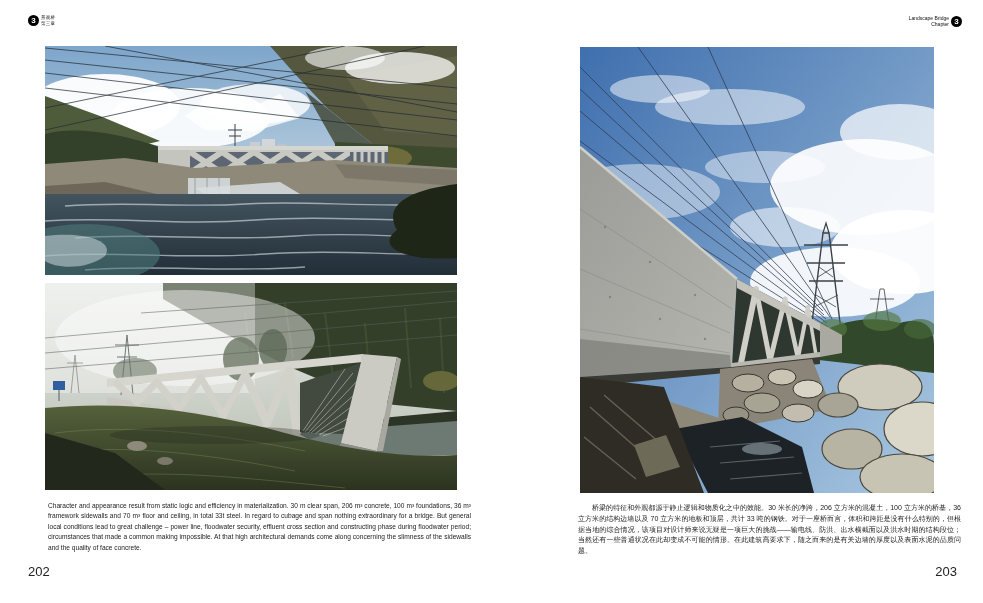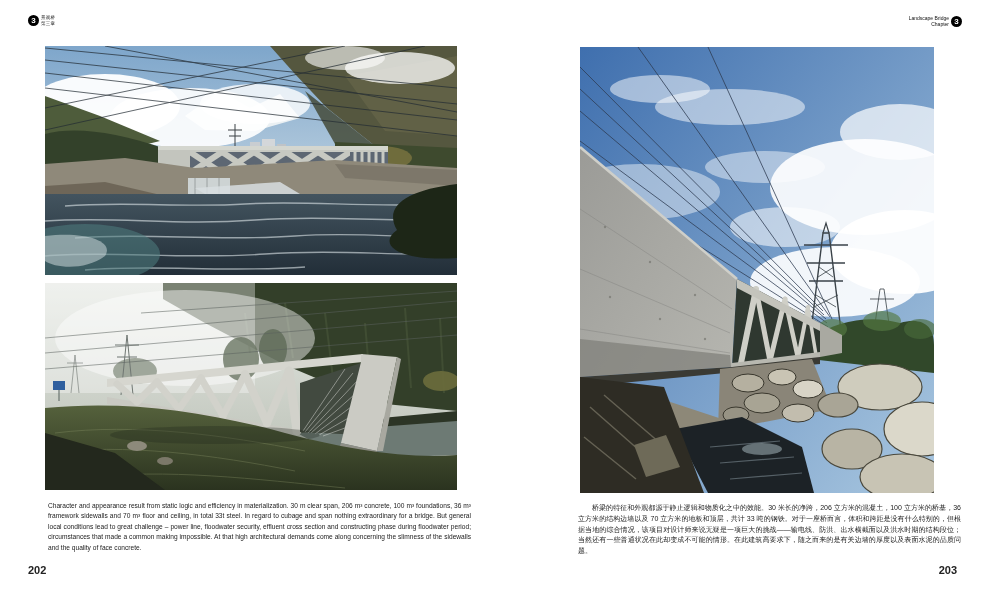--- a/index.html
+++ b/index.html
@@ -18,21 +18,21 @@
   .photo{position:absolute;overflow:hidden;background:#ccc;}
   #photo1{left:45px;top:46px;width:412px;height:229px;}
   #photo2{left:45px;top:283px;width:412px;height:207px;}
   #photo3{left:580px;top:47px;width:354px;height:446px;}
   .photo svg{display:block;}
   
   .para-en{position:absolute;left:48px;top:494px;width:423px;font-size:6.6px;line-height:10.6px;
            text-align:justify;color:#222;}
   .para-cn{position:absolute;left:578px;top:496px;width:383px;font-size:7px;line-height:10.8px;
            text-align:justify;text-indent:14px;color:#222;}
-  .pageno{position:absolute;font-size:11px;color:#222;font-weight:bold;}
+  .pageno{position:absolute;font-size:13px;color:#222;}
   #pn-left{left:28px;top:564px;}
   #pn-right{right:26px;top:564px;}
 </style>
 </head>
 <body>
 
 <div class="spread">
 
   <div class="hdr-left">
     <div class="badge">3</div>

